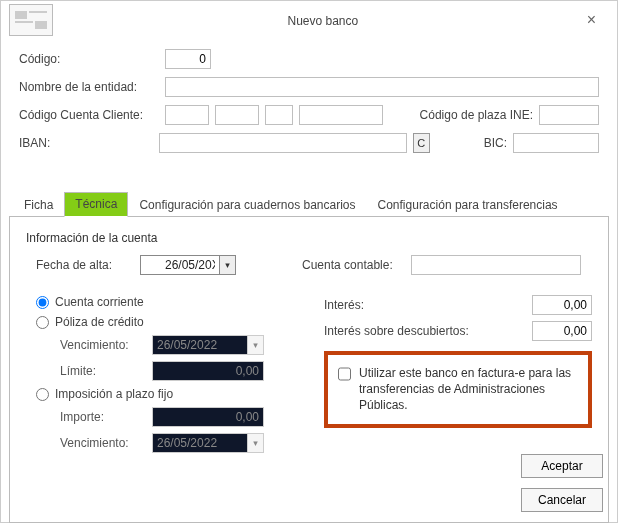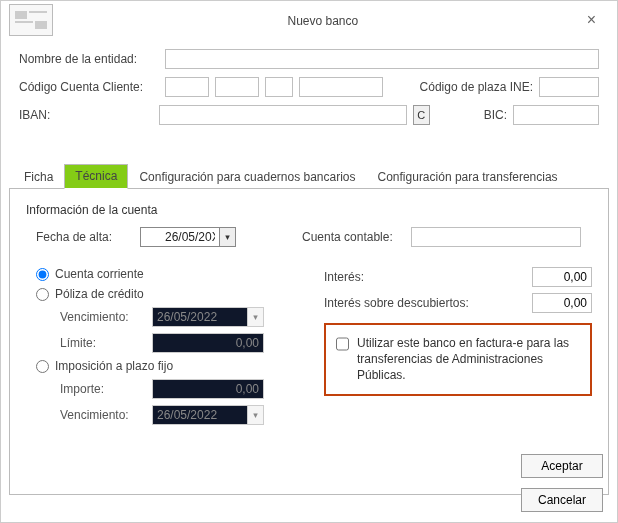--- a/index.html
+++ b/index.html
@@ -82,21 +82,21 @@
     background:#f5f5f5; color:#888; font-size:9px;
   }
   .dd.active .disabled-fld { background:#fff; color:#222; border-color:#888;padding-left:24px;}
   .dd.active .caret { background:#eee; color:#333; border-color:#888;}
 
   .intr-row { display:flex; align-items:center; margin:6px 0; }
   .intr-row .lbl { flex:1; }
   .intr-row input { width:60px; text-align:right; }
 
   .highlight-box {
-    border:2px solid #c2410c; padding:10px 10px; margin-top:10px;
+    border:4px solid #c2410c; padding:10px 10px; margin-top:10px;
     display:flex; align-items:flex-start; gap:8px;
   }
   .highlight-box input[type=checkbox]{ margin-top:2px; width:14px; height:14px;}
   .highlight-box .txt { font-size:12px; color:#333; line-height:1.35; }
 
   .footer {
     position:absolute; bottom:10px; right:14px; display:flex; gap:10px;flex-direction:column;
   }
   .btn {
     min-width:82px; height:24px; border:1px solid #9a9a9a; background:#f7f7f7;
@@ -118,20 +118,24 @@
           <div class="ln"></div>
           <div class="sq"></div>
         </div>
     </div>
     <div class="title-text">Nuevo banco</div>
     <div class="close-btn">×</div>
   </div>
 
   <div class="form-top">
 
+    <div class="frow">
+      <span class="lbl lbl-col1">Código:</span>
+      <input type="text" class="fld fld-r" style="width: 46px;" value="0">
+    </div>
 
     <div class="frow">
       <span class="lbl lbl-col1">Nombre de la entidad:</span>
       <input type="text" class="fld" style="flex: 1 1 0%;" value="">
     </div>
 
     <div class="frow ccc-group">
       <span class="lbl lbl-col1">Código Cuenta Cliente:</span>
       <input type="text" class="fld" value="" style="">
       <input type="text" class="fld" value="" style="">

